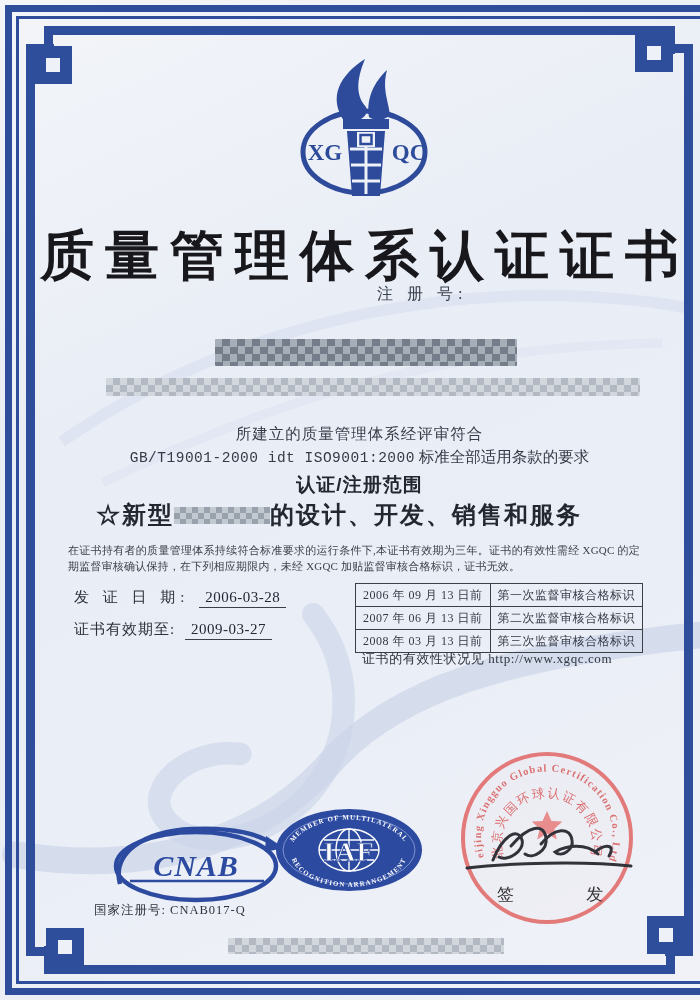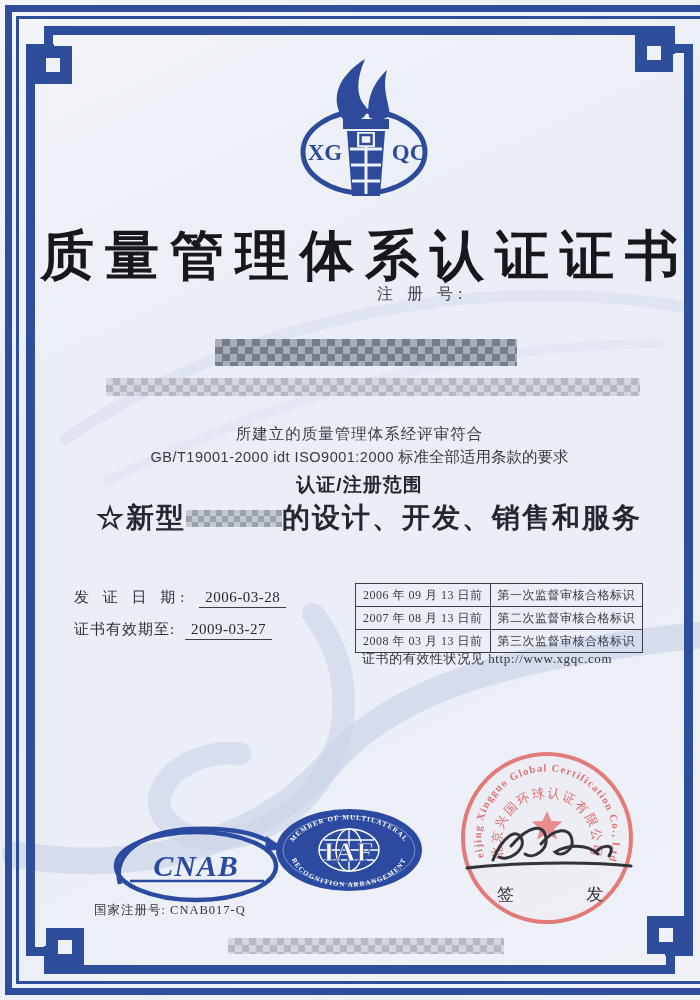--- a/index.html
+++ b/index.html
@@ -34,25 +34,25 @@
   .mosaic-dark{background-image:
       repeating-conic-gradient(#747d89 0% 25%, #a6aeb8 0% 50%),
       repeating-linear-gradient(90deg, rgba(52,58,68,.30) 0 15px, rgba(255,255,255,0) 15px 46px);
     background-size:15px 15px, 100% 100%;}
   .mosaic-light{background-image:repeating-conic-gradient(#b2b9c3 0% 25%, #d2d7de 0% 50%);
     background-size:14px 14px;}
   .mosaic-mid{background-image:repeating-conic-gradient(#99a1ac 0% 25%, #c3c9d1 0% 50%);
     background-size:12px 12px;}
   .review-line{top:424px;font-size:15.5px;letter-spacing:1px;color:#373d49;}
   .standard-line{top:447px;font-size:15.5px;color:#343a46;}
-  .standard-line .latin{font-family:Liberation Sans, sans-serif;font-size:14.5px;letter-spacing:.5px;text-align:right;}
+  .standard-line .latin{font-family:Liberation Mono, monospace;font-size:14.5px;letter-spacing:.5px;text-align:right;}
   .scope-title{top:472px;font-family:"Liberation Sans",sans-serif;font-weight:700;
     font-size:19px;letter-spacing:1px;color:#22262e;}
   .scope-line{top:499px;left:96px;font-family:"Liberation Sans",sans-serif;font-weight:700;
-    font-size:28px;letter-spacing:2px;color:#23272f;display:flex;align-items:center;}
+    font-size:24px;letter-spacing:2px;color:#23272f;display:flex;align-items:center;}
   .scope-blur{display:inline-block;width:96px;height:17px;}
   .fine-print{top:543px;left:68px;width:572px;font-size:11px;line-height:15.5px;
     text-align:justify;color:#3c414b;letter-spacing:.2px;}
   .date-row{left:74px;font-size:15px;color:#2c313c;text-align:center;}
   .date-row .lbl{letter-spacing:1px;}
   .issue-row{top:588px;}
   .issue-row .lbl{letter-spacing:5px;}
   .expiry-row{top:620px;}
   .date-val{display:inline-block;border-bottom:1px solid #39404c;padding:0 6px 1px;
     margin-left:6px;letter-spacing:.5px;color:#222834;}
@@ -144,38 +144,39 @@
   <div class="abs center standard-line">
     <span class="latin">GB/T19001-2000 idt ISO9001:2000</span><span> 标准全部适用条款的要求</span>
   </div>
   <div class="abs center scope-title">认证/注册范围</div>
   <div class="abs scope-line">
     <span>☆新型</span>
     <span class="scope-blur mosaic-mid"></span>
     <span>的设计、开发、销售和服务</span>
   </div>
 
+  <div class="abs fine-print">在证书持有者的质量管理体系持续符合标准要求的运行条件下,本证书有效期为三年。证书的有效性需经 XGQC 的定期监督审核确认保持，在下列相应期限内，未经 XGQC 加贴监督审核合格标识，证书无效。</div>
 
   <div class="abs date-row issue-row">
     <span class="lbl">发 证 日 期:</span>
     <span class="date-val">2006-03-28</span>
   </div>
   <div class="abs date-row expiry-row">
     <span class="lbl">证书有效期至:</span>
     <span class="date-val">2009-03-27</span>
   </div>
 
   <table class="audit-table">
     <tbody>
       <tr>
         <td>2006 年 09 月 13 日前</td>
         <td>第一次监督审核合格标识</td>
       </tr>
       <tr>
-        <td>2007 年 08 月 13 日前</td>
+        <td>2007 年 06 月 13 日前</td>
         <td>第二次监督审核合格标识</td>
       </tr>
       <tr>
         <td>2008 年 03 月 13 日前</td>
         <td>第三次监督审核合格标识</td>
       </tr>
     </tbody>
   </table>
   <div class="abs validity-note">证书的有效性状况见 http://www.xgqc.com</div>
 

